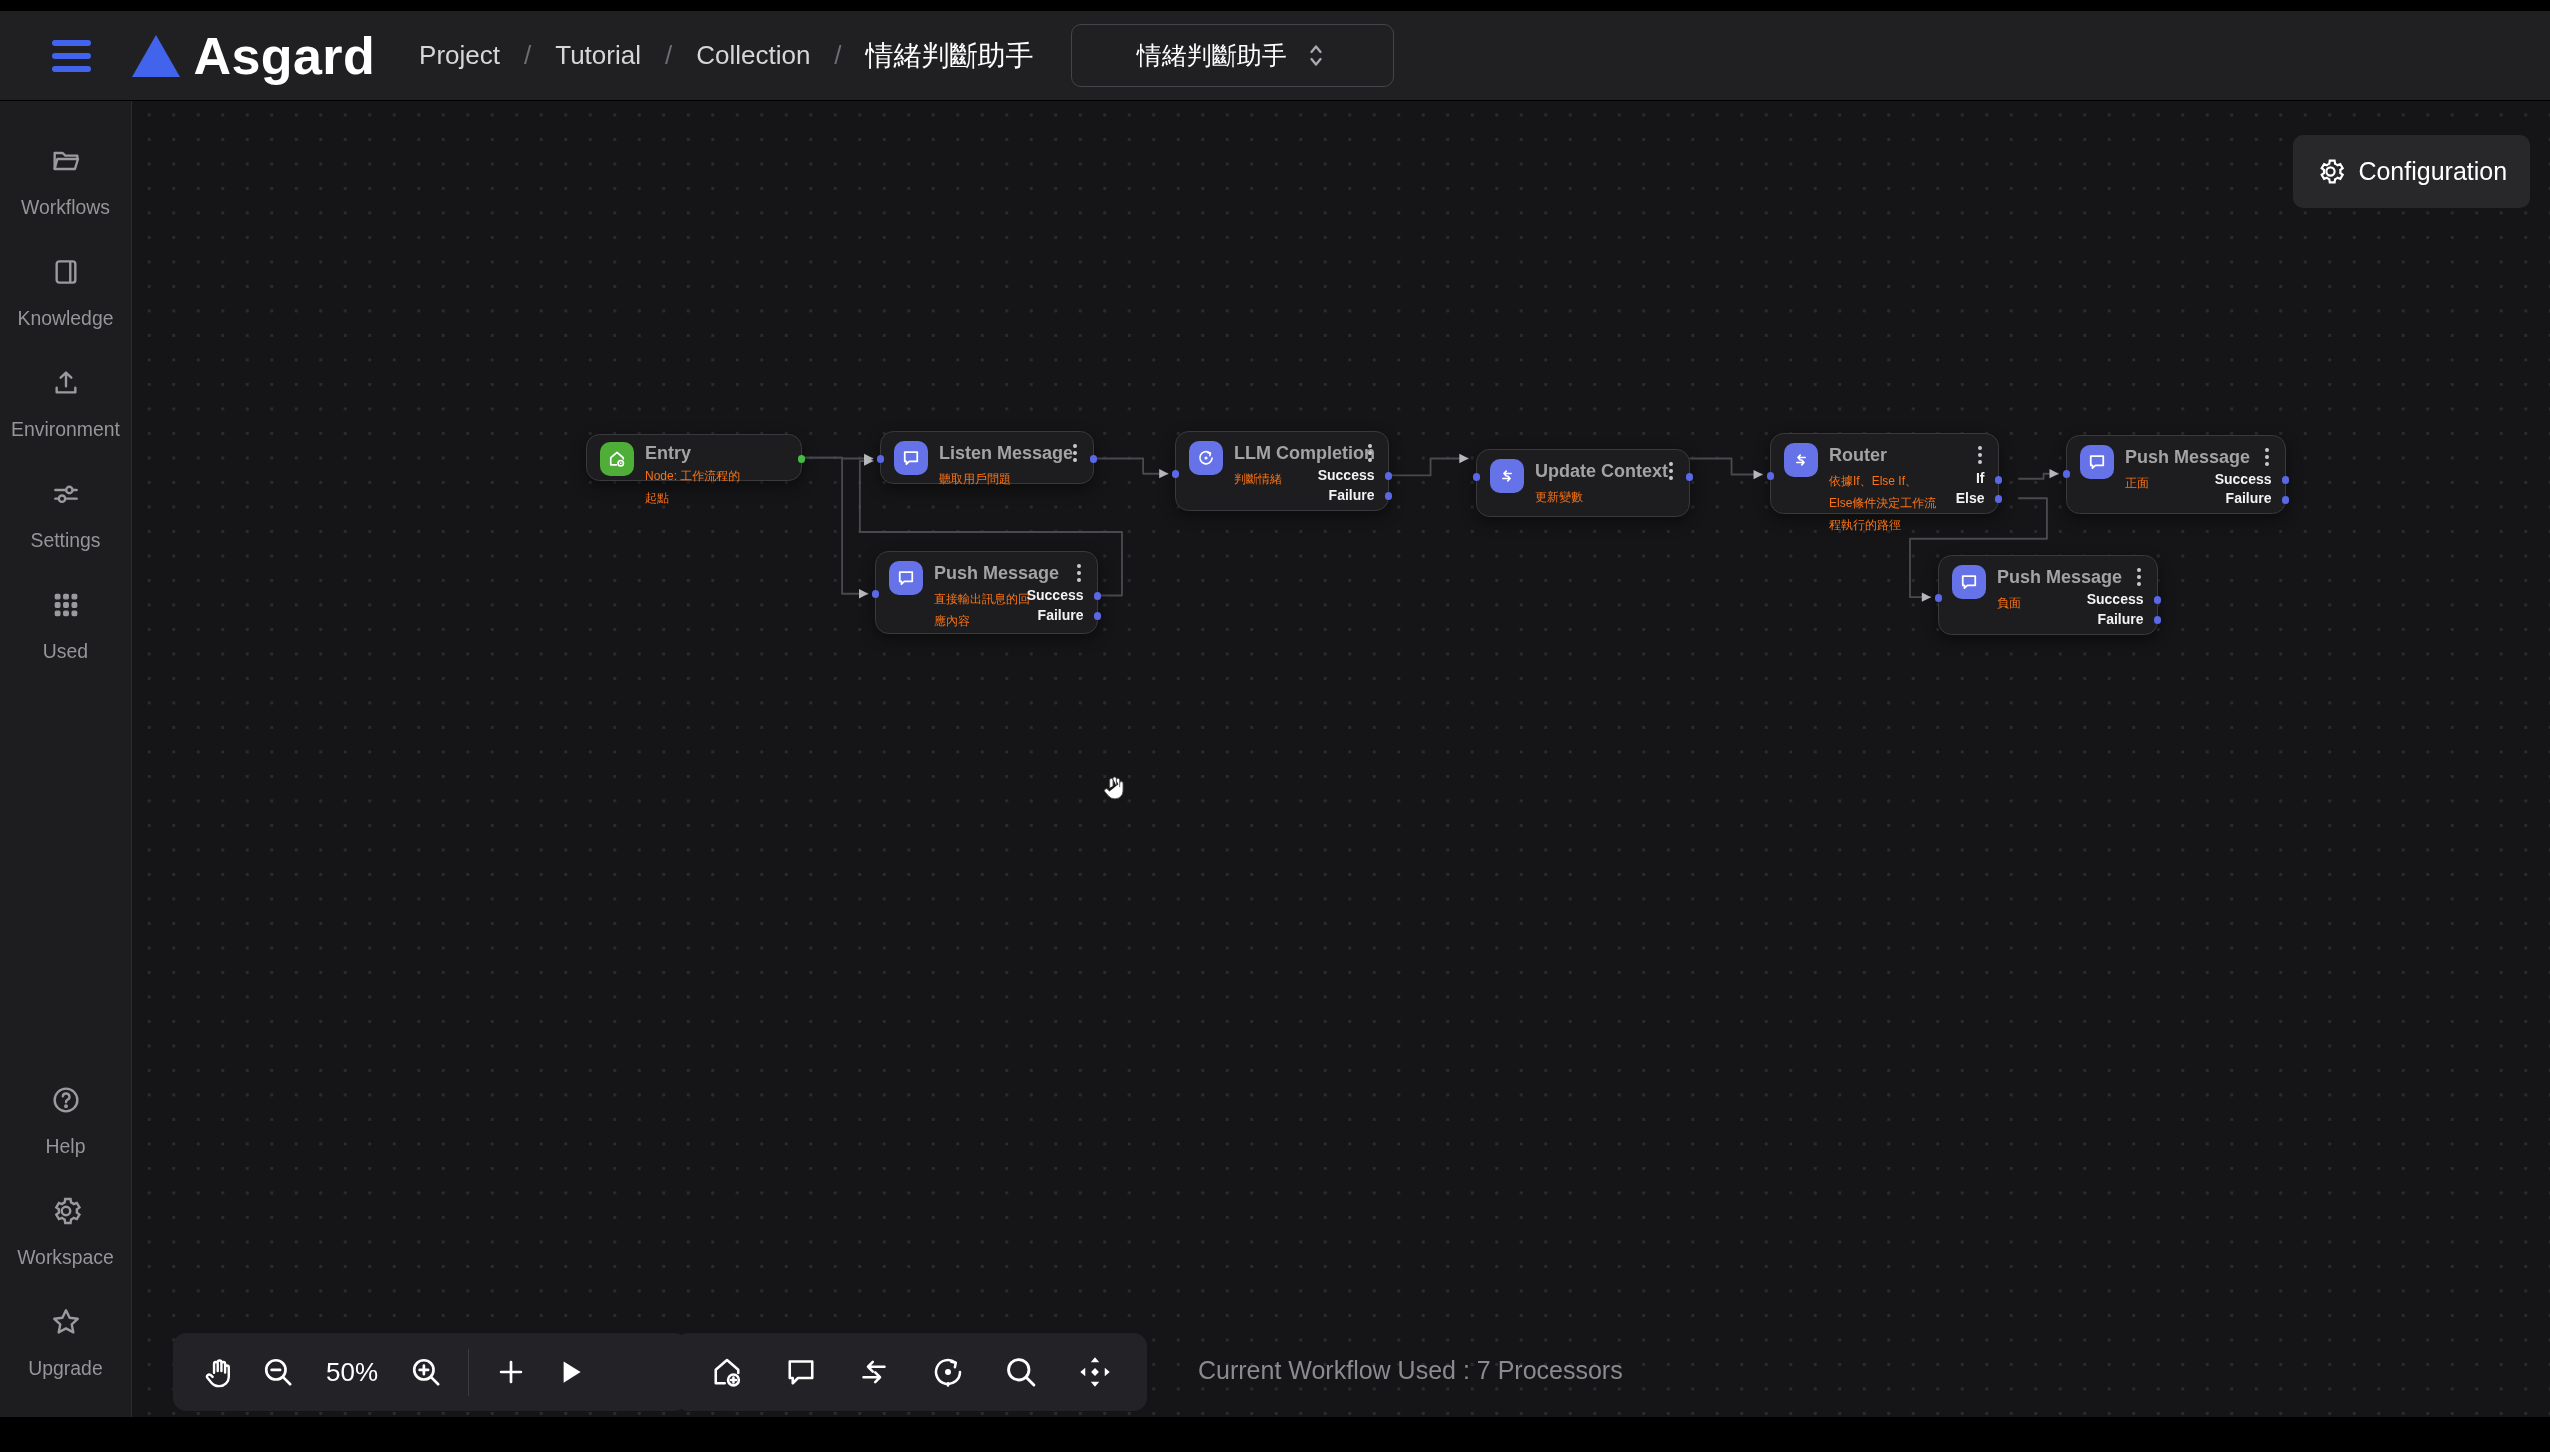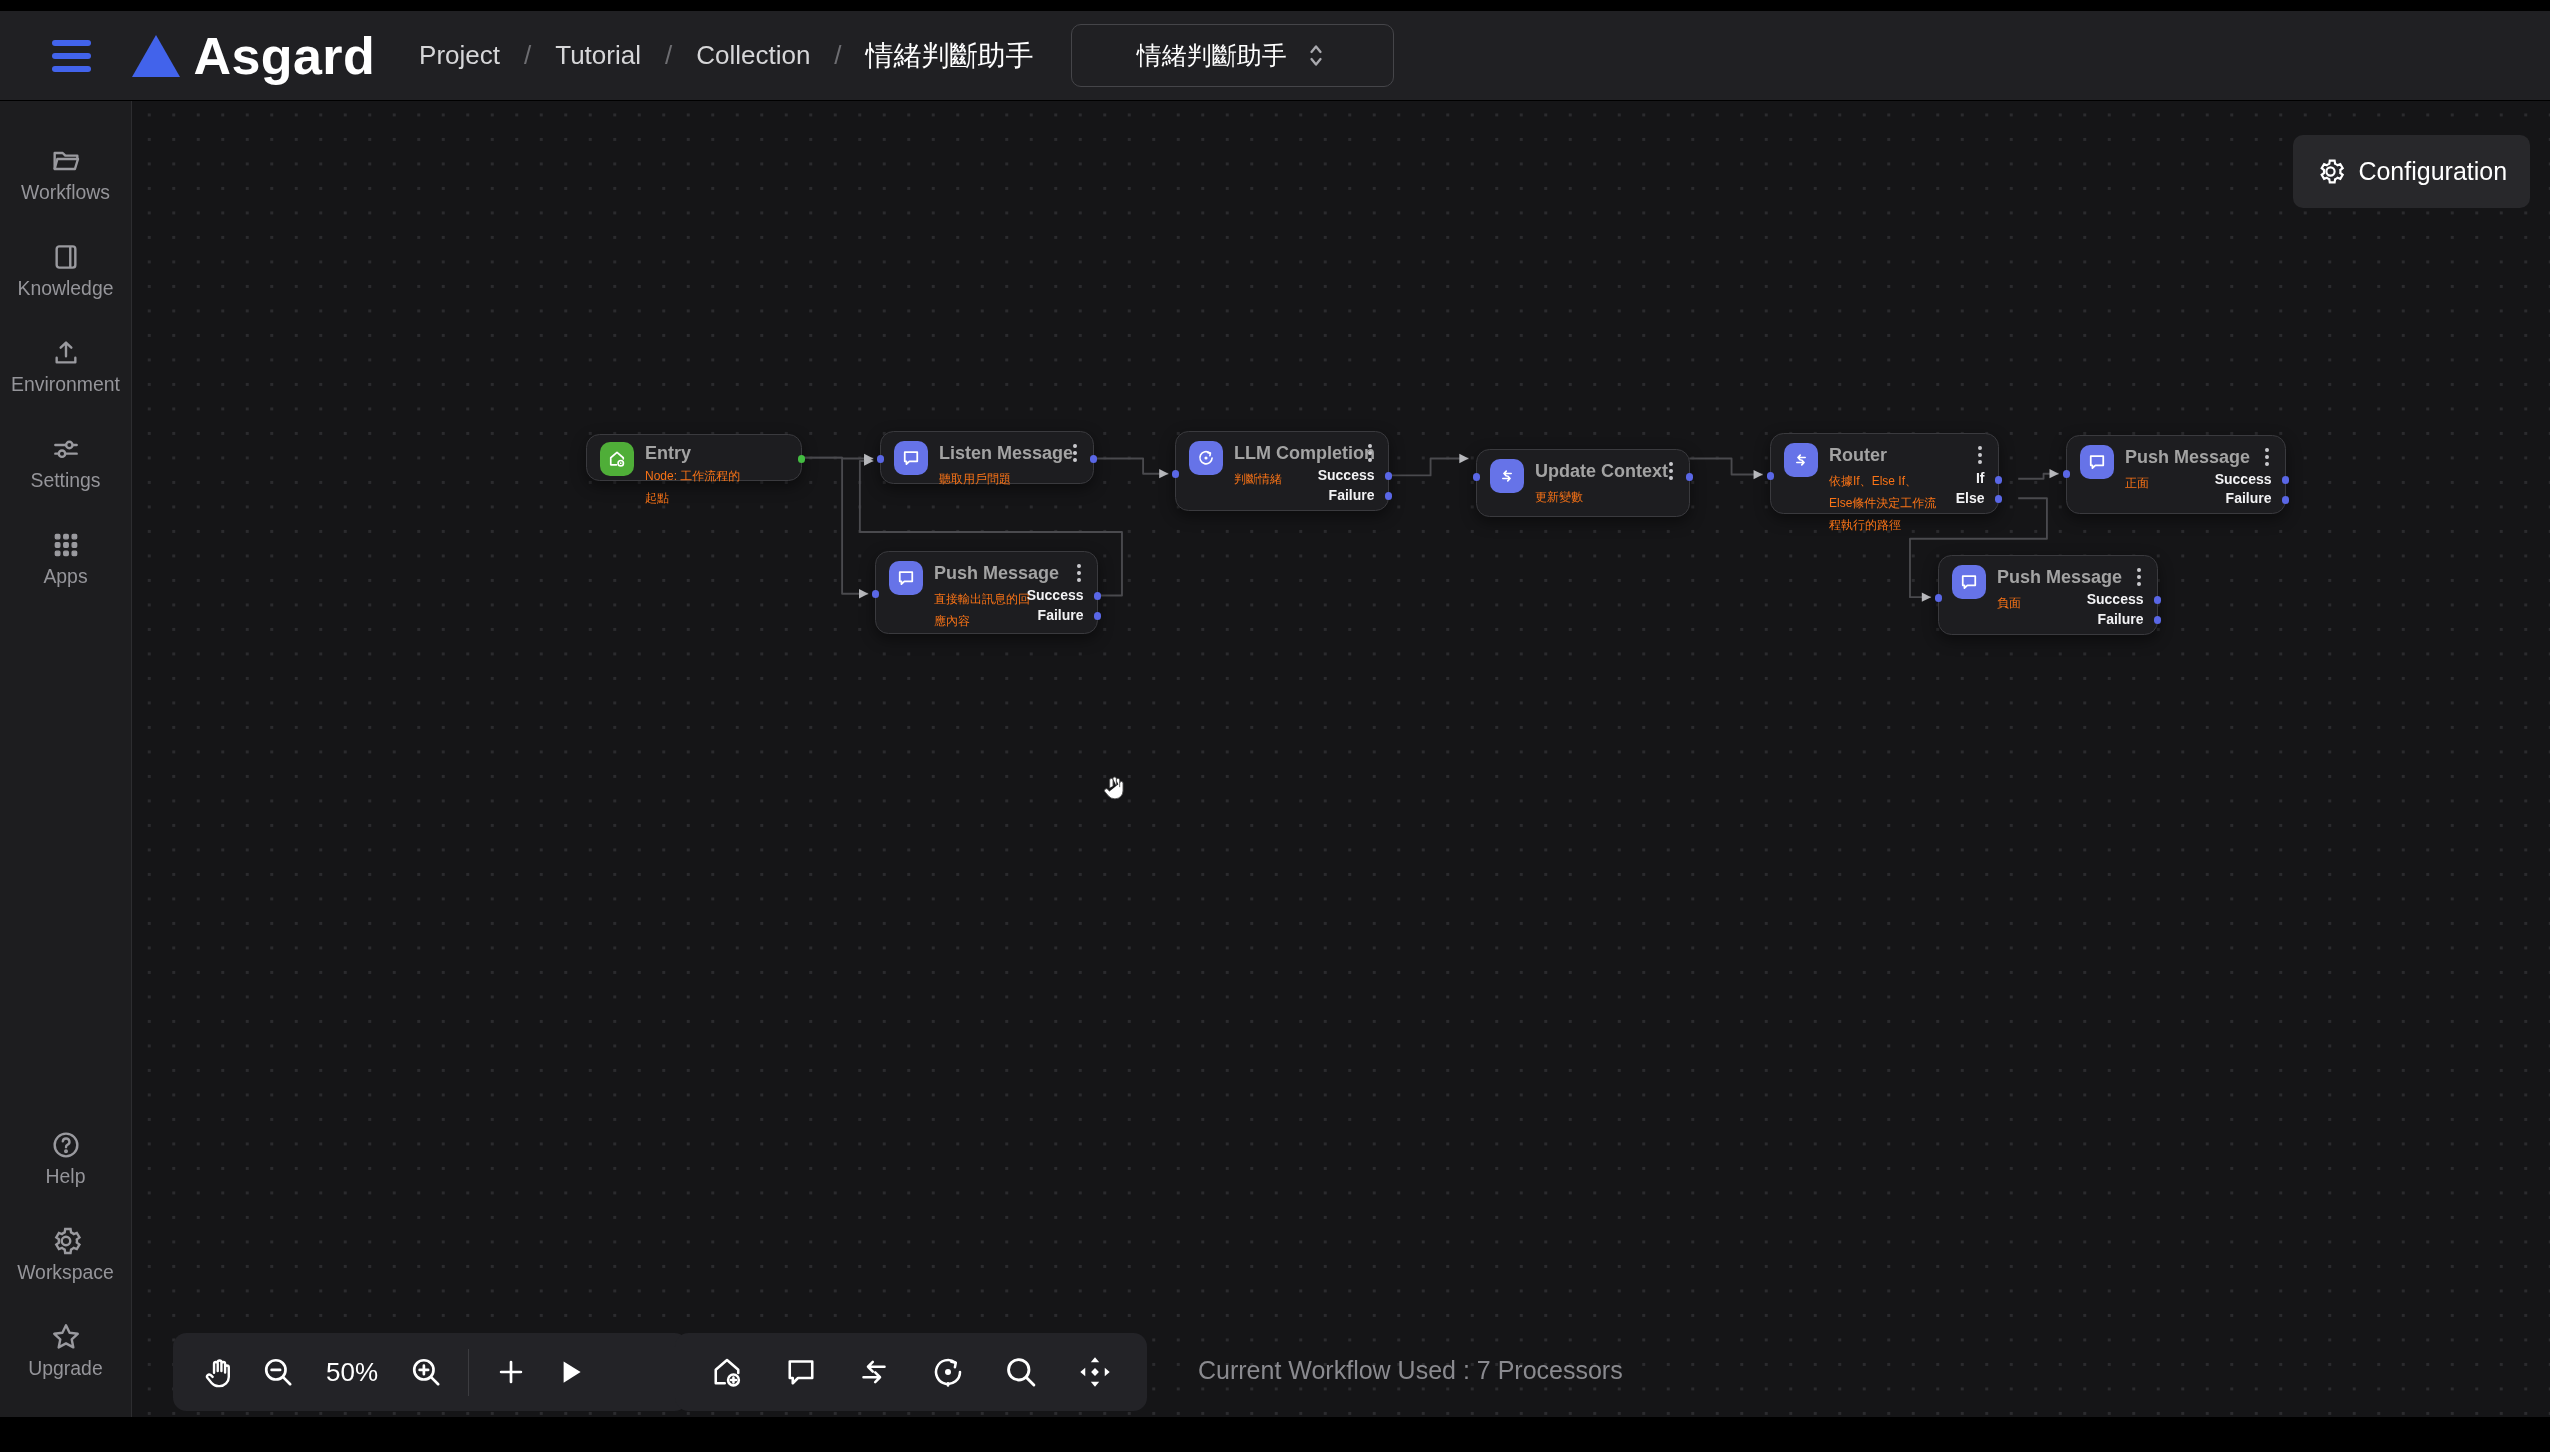--- a/index.html
+++ b/index.html
@@ -28,21 +28,21 @@
     color:#fff; font-size:25px; font-family:inherit; cursor:pointer;
   }
   .top-right { margin-left:auto; margin-right:32px; display:flex; align-items:center; gap:17px; }
   .account { color:#8f8f94; font-size:26px; margin-right:13.5px; }
   
   .sidebar {
     position:absolute; left:0; top:101px; width:132px; height:1316px;
     background:#1d1d1f; border-right:0.8px solid #2d2d30;
     display:flex; flex-direction:column; align-items:center; padding-top:44px;
   }
-  .side-item { width:132px; display:flex; flex-direction:column; align-items:center; gap:1px; margin-bottom:37px; cursor:pointer; }
+  .side-item { width:132px; display:flex; flex-direction:column; align-items:center; gap:16px; margin-bottom:37px; cursor:pointer; }
   .side-item .lbl { color:#95959a; font-size:19.4px; }
   .side-item svg { stroke:#9a9a9f; }
   .side-spacer { flex:1 1 auto; }
   
   .canvas {
     position:absolute; left:132px; top:101px; width:2418px; height:1316px;
     background-color:#151517;
     background-image:radial-gradient(#2b2b2e 1.4px, transparent 1.6px);
     background-size:24.5px 24.5px; background-position:5px 1.7px;
   }
@@ -150,21 +150,21 @@
               <rect x="10.3" y="4" width="3.4" height="3.4" rx="0.8"></rect>
               <rect x="16.6" y="4" width="3.4" height="3.4" rx="0.8"></rect>
               <rect x="4" y="10.3" width="3.4" height="3.4" rx="0.8"></rect>
               <rect x="10.3" y="10.3" width="3.4" height="3.4" rx="0.8"></rect>
               <rect x="16.6" y="10.3" width="3.4" height="3.4" rx="0.8"></rect>
               <rect x="4" y="16.6" width="3.4" height="3.4" rx="0.8"></rect>
               <rect x="10.3" y="16.6" width="3.4" height="3.4" rx="0.8"></rect>
               <rect x="16.6" y="16.6" width="3.4" height="3.4" rx="0.8"></rect>
             </g>
           </svg></span>
-        <div class="lbl">Apps</div>
+        <div class="lbl">Used</div>
       </div>
     </div>
   <div class="side-spacer"></div>
   <div id="side-bottom">
       <div class="side-item">
         <span><svg width="32" height="32" viewBox="0 0 24 24" fill="none" stroke-width="1.8" stroke-linecap="round" stroke="#9a9a9f">
             <circle cx="12" cy="12" r="8.5"></circle>
             <path d="M9.6 9.3a2.5 2.5 0 1 1 3.4 2.6c-.8.3-1 .9-1 1.7"></path>
             <circle cx="12" cy="16.6" r="0.6" fill="#9a9a9f"></circle>
           </svg></span>

